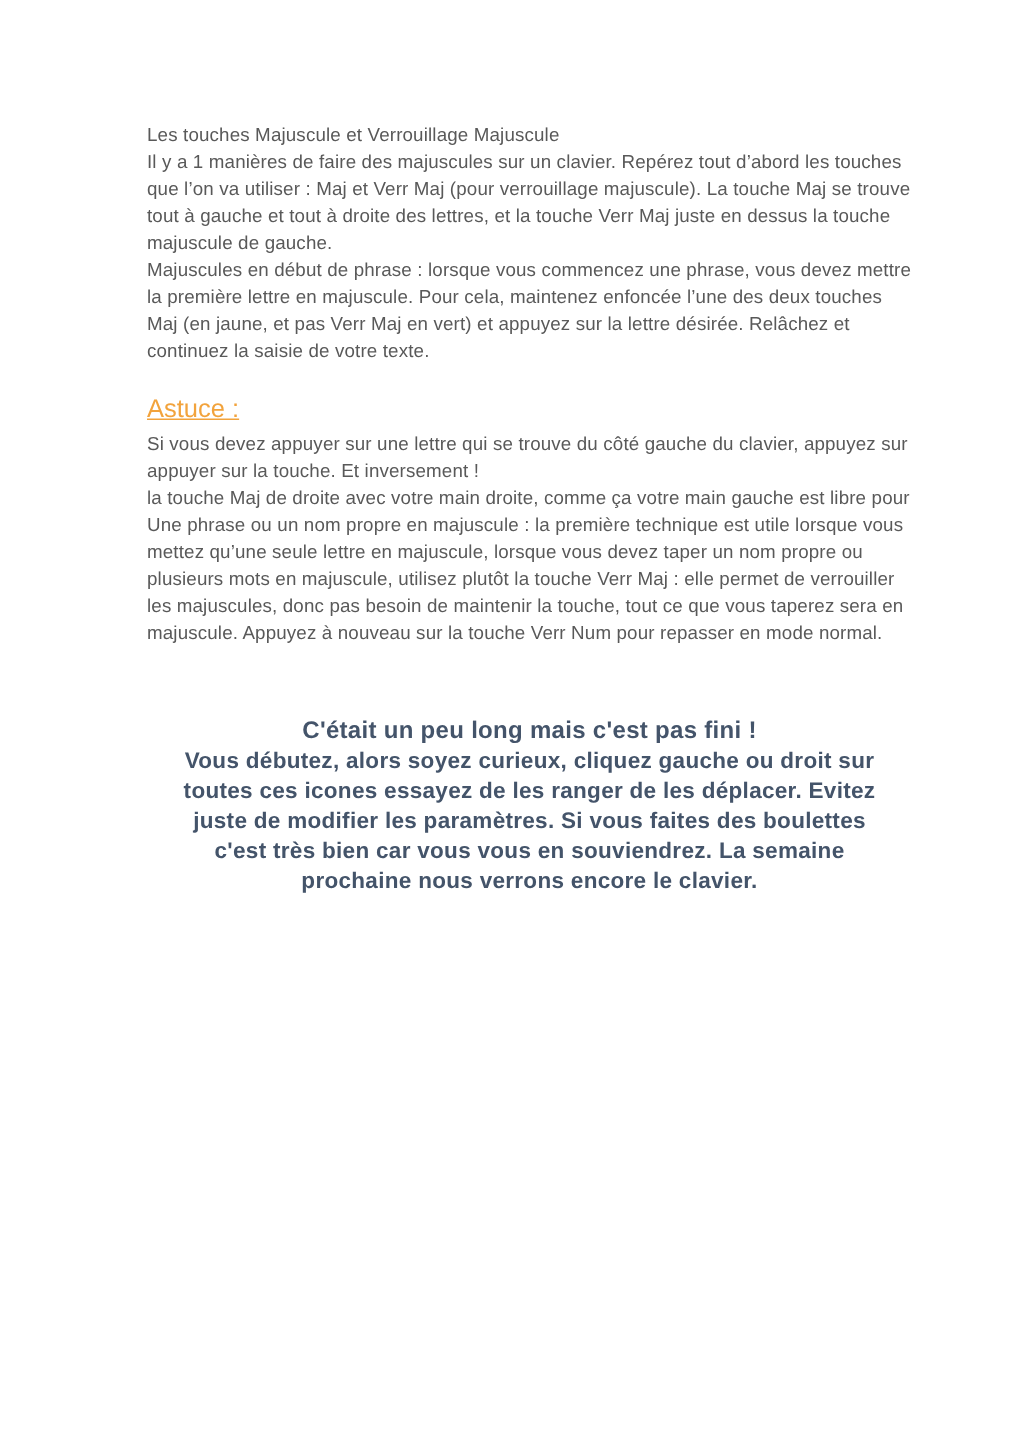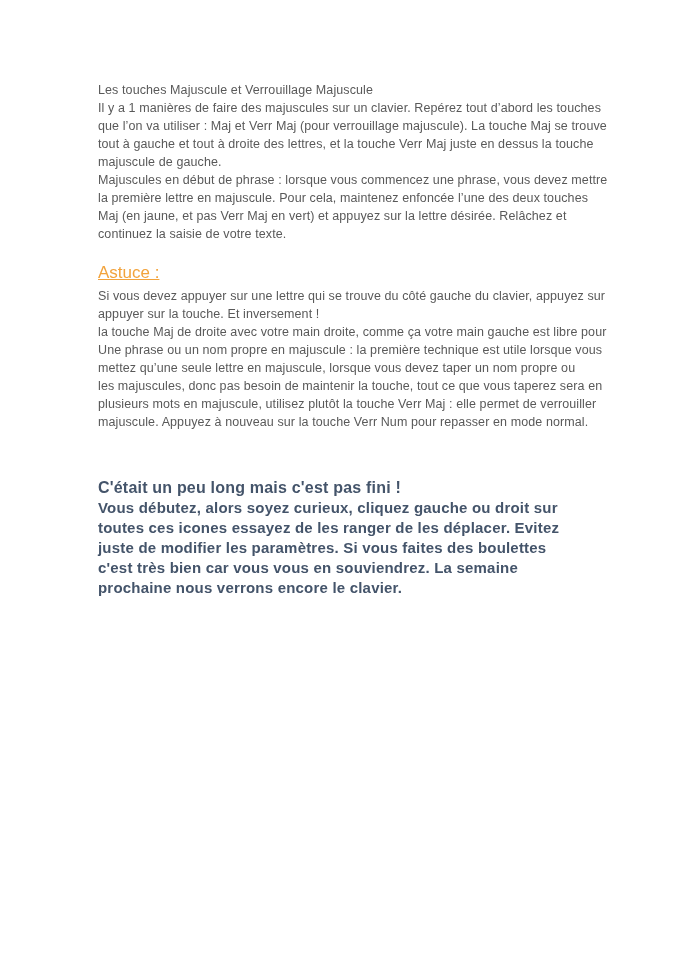--- a/index.html
+++ b/index.html
@@ -37,20 +37,21 @@
     line-height: 18px;
     color: var(--accent_orange);
     text-decoration: underline;
     white-space: nowrap;
   }
   .astuce-para { margin-top: 5px; }
   .conclusion {
     margin-top: 46px;
     color: var(--heading_slate);
     font-weight: bold;
+    text-align: center;
   }
   .conclusion-heading {
     font-size: 16px;
     line-height: 21px;
     white-space: nowrap;
     letter-spacing: 0.2px;
   }
   .conclusion-line {
     font-size: 15px;
     line-height: 20px;
@@ -77,22 +78,22 @@
     </div>
 
     <div class="astuce-heading">Astuce :</div>
 
     <div class="astuce-para">
       <div class="body-line">Si vous devez appuyer sur une lettre qui se trouve du côté gauche du clavier, appuyez sur</div>
       <div class="body-line">appuyer sur la touche. Et inversement !</div>
       <div class="body-line">la touche Maj de droite avec votre main droite, comme ça votre main gauche est libre pour</div>
       <div class="body-line">Une phrase ou un nom propre en majuscule : la première technique est utile lorsque vous</div>
       <div class="body-line">mettez qu’une seule lettre en majuscule, lorsque vous devez taper un nom propre ou</div>
+      <div class="body-line">plusieurs mots en majuscule, utilisez plutôt la touche Verr Maj : elle permet de verrouiller</div>
       <div class="body-line">les majuscules, donc pas besoin de maintenir la touche, tout ce que vous taperez sera en</div>
-      <div class="body-line">plusieurs mots en majuscule, utilisez plutôt la touche Verr Maj : elle permet de verrouiller</div>
       <div class="body-line">majuscule. Appuyez à nouveau sur la touche Verr Num pour repasser en mode normal.</div>
     </div>
 
     <div class="conclusion">
       <div class="conclusion-heading">C'était un peu long mais c'est pas fini !</div>
       <div class="conclusion-line">Vous débutez, alors soyez curieux, cliquez gauche ou droit sur</div>
       <div class="conclusion-line">toutes ces icones essayez de les ranger de les déplacer. Evitez</div>
       <div class="conclusion-line">juste de modifier les paramètres. Si vous faites des boulettes</div>
       <div class="conclusion-line">c'est très bien car vous vous en souviendrez. La semaine</div>
       <div class="conclusion-line">prochaine nous verrons encore le clavier.</div>

